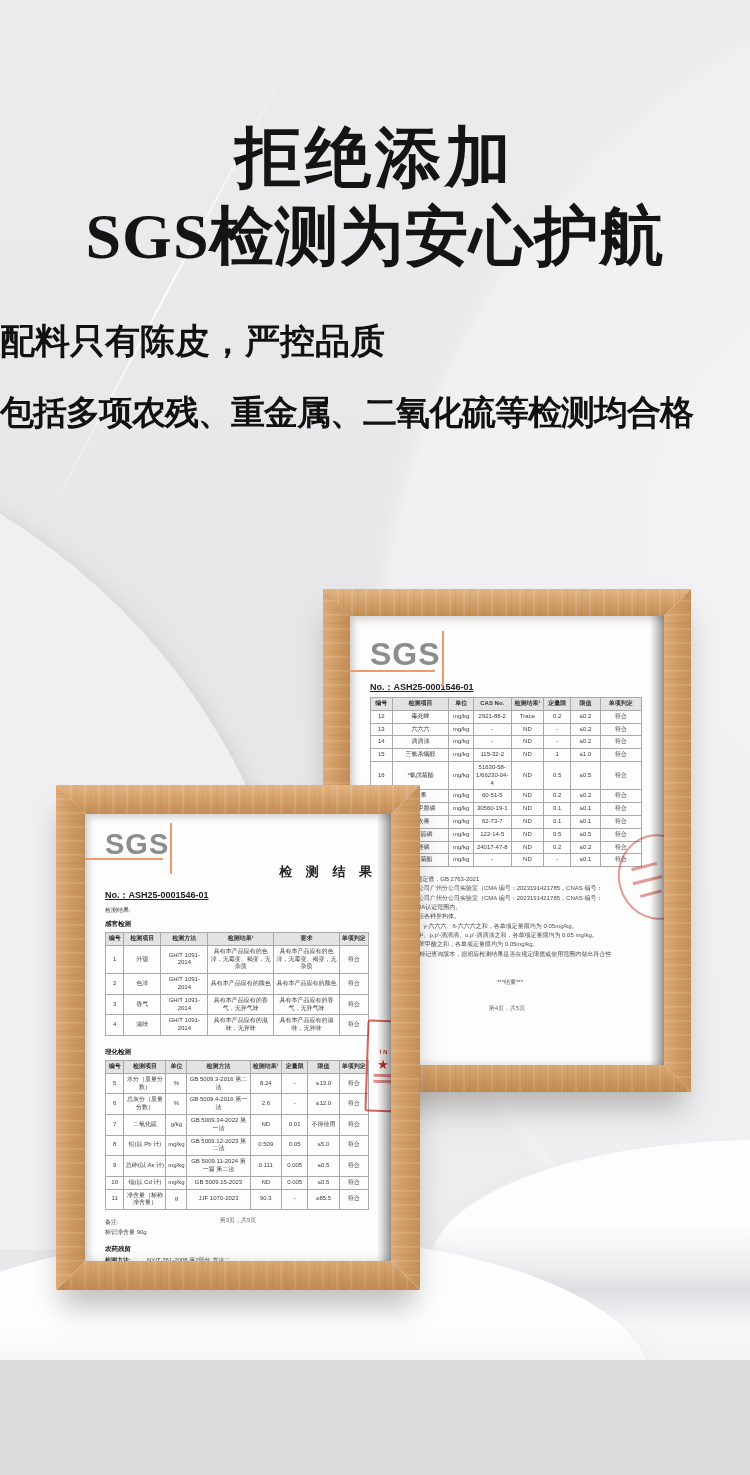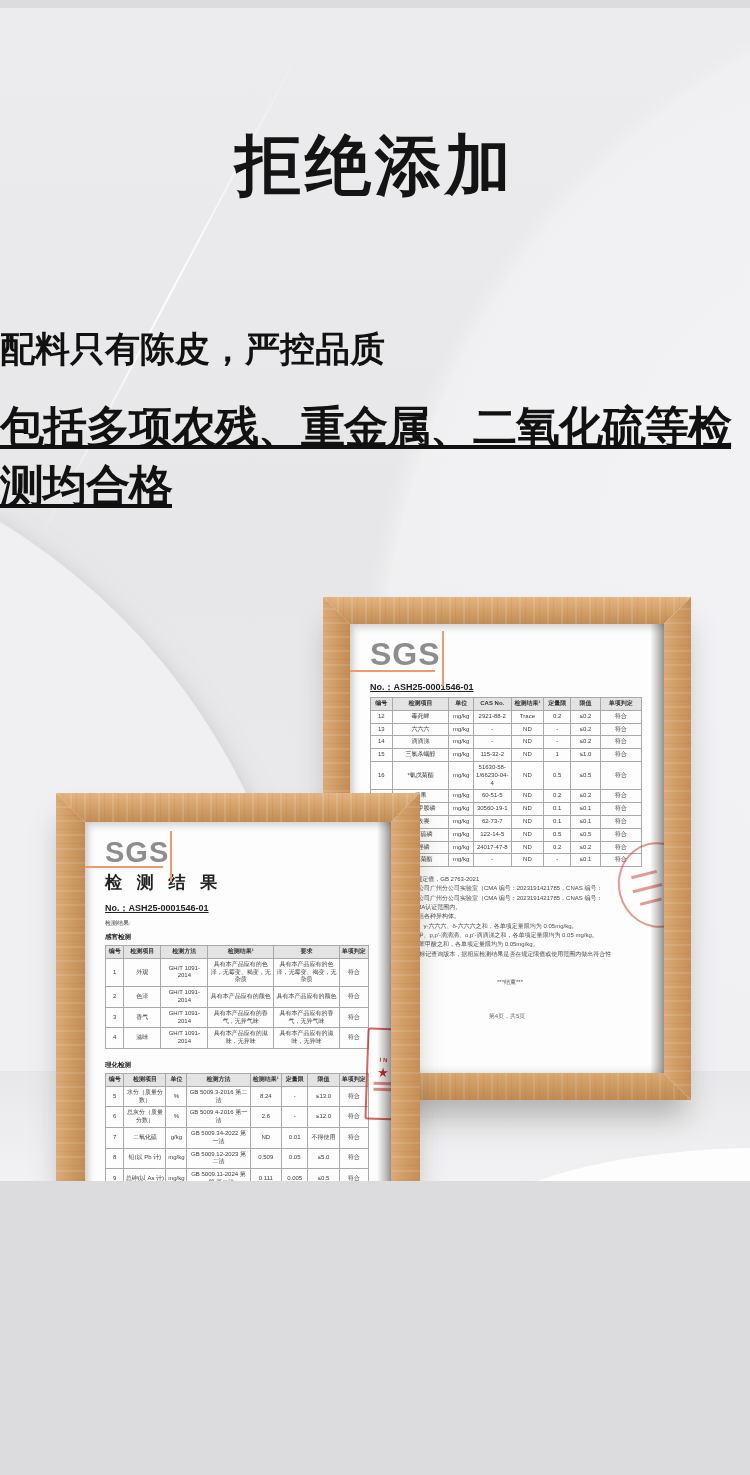--- a/index.html
+++ b/index.html
@@ -1,19 +1,19 @@
 <!DOCTYPE html>
 <html><head>
 <meta charset="utf-8">
 <style>
   * { box-sizing: border-box; margin: 0; padding: 0; }
   html,body { background:#dcdcde; }
   body { font-family: "Liberation Sans", "DejaVu Sans", sans-serif; }
 
-  .canvas{ position:relative; width:750px; height:1173px; margin:8px auto; overflow:hidden;
+  .canvas{ position:relative; width:750px; height:1360px; margin:0 auto; overflow:hidden;
     background:linear-gradient(180deg,#ececee 0%,#e7e7e9 45%,#eaeaec 75%,#f0f0f2 100%); }
 
   
   .bg-circle{ position:absolute; border-radius:50%; }
   .bg-circle.right{ left:385px; top:-60px; width:1500px; height:1500px;
     background:radial-gradient(circle at 35% 40%, #f3f3f5 0%, #eeeef0 70%, #ebebed 100%);
     box-shadow:-18px 0 30px -18px rgba(255,255,255,.9); }
   .bg-circle.left{ left:-980px; top:420px; width:1290px; height:1290px;
     background:#f0f0f2; box-shadow:10px 0 25px -12px rgba(160,160,165,.5); }
   .bg-streak{ position:absolute; left:300px; top:40px; width:2px; height:560px;
@@ -33,21 +33,21 @@
 
   
   .hero{ position:absolute; left:0; top:118px; width:100%; text-align:center;
     font-family:"Liberation Serif","DejaVu Serif",serif; font-weight:900; color:#141414; }
   .hero .line1{ font-size:66px; line-height:1.2; letter-spacing:4px; }
   .hero .line2{ font-size:64px; line-height:1.25; letter-spacing:1px; }
   .subtitles{ position:absolute; left:0; top:318px; width:100%; text-align:left; color:#111; }
   .subtitles p{ font-weight:700; }
   .subtitles .s1{ font-size:35px; margin-bottom:25px; }
   .subtitles .s2{ font-size:35px; margin-bottom:24px; }
-  .subtitles .s3{ font-size:44px; letter-spacing:-1px;text-decoration:underline; }
+  .subtitles .s3{ font-size:34px; letter-spacing:-1px; }
 
   
   .frame{ position:absolute; box-shadow:0 22px 28px -6px rgba(90,85,80,.38); }
   .frame .edge{ position:absolute; }
   .edge.t{ left:0; right:0; top:0; height:var(--bw);
     background:linear-gradient(180deg,#e3b483,#d2a06a 50%,#c28d55),
       repeating-linear-gradient(90deg,rgba(255,255,255,.12) 0 2px,rgba(255,255,255,0) 2px 6px,rgba(115,65,25,.10) 6px 7px,rgba(0,0,0,0) 7px 14px);
     background-blend-mode:overlay;
     clip-path:polygon(0 0,100% 0,calc(100% - var(--bw)) 100%,var(--bw) 100%); }
   .edge.b{ left:0; right:0; bottom:0; height:var(--bw);
@@ -72,23 +72,23 @@
   .doc::after{ content:''; position:absolute; top:0; bottom:0; right:0; width:14px;
     background:linear-gradient(270deg,rgba(20,15,10,.42),rgba(20,15,10,0)); }
 
   
   .sgs{ position:relative; display:inline-block; font-weight:800; color:#8d8d8f;
     letter-spacing:1px; font-family:"Liberation Sans","DejaVu Sans",sans-serif; }
   .sgs .h-line{ position:absolute; left:-20px; bottom:1px; width:calc(100% + 14px); height:2px; background:#f0996c; }
   .sgs .v-line{ position:absolute; right:-3px; top:-5px; bottom:-13px; width:2px; background:#f0996c; }
 
   
-  .doc .inner{ position:absolute; inset:0; padding:12px 14px 0 20px; color:#3a3a3a; }
+  .doc .inner{ position:absolute; inset:0; padding:20px 14px 0 20px; color:#3a3a3a; }
   .report-no{ font-size:9px; font-weight:700; color:#222; text-decoration:underline; margin-top:8px; }
-  .doc-title{ text-align:left; font-size:17px; font-weight:700; letter-spacing:5px; color:#222; margin-top:2px; }
+  .doc-title{ text-align:right; font-size:13px; font-weight:700; letter-spacing:5px; color:#222; margin-top:2px; }
   .tiny-label{ font-size:6px; color:#444; margin-top:4px; }
   .sec-label{ font-size:6.5px; font-weight:700; color:#222; margin-top:5px; }
 
   table.rpt{ width:97%; border-collapse:collapse; table-layout:fixed; margin-top:3px; }
   table.rpt th, table.rpt td{ border:1px solid #a9a9a9; font-size:6px; line-height:1.3;
     text-align:center; padding:2px 1px; color:#3c3c3c; word-wrap:break-word; }
   table.rpt th{ background:#e3e3e3; font-weight:700; color:#333; }
 
   .notes{ margin-top:8px; }
   .notes div{ font-size:6px; line-height:1.55; color:#4a4a4a; white-space:nowrap; }
@@ -120,20 +120,21 @@
   <div class="bg-circle right"></div>
   <div class="bg-circle left"></div>
   <div class="bg-streak"></div>
 
   <div class="floor"></div>
   <div class="pedestal right"></div>
   <div class="pedestal left"></div>
 
   <div class="hero">
     <div class="line1">拒绝添加</div>
+    <div class="line2">SGS检测为安心护航</div>
   </div>
   <div class="subtitles">
     <p class="s1">配料只有陈皮，严控品质</p>
     <p class="s3">包括多项农残、重金属、二氧化硫等检测均合格</p>
   </div>
 
   <div class="frame" style="--bw:27px; left:323px; top:589px; width:368px; height:503px;">
     <div class="edge t"></div>
     <div class="edge b"></div>
     <div class="edge l"></div>

